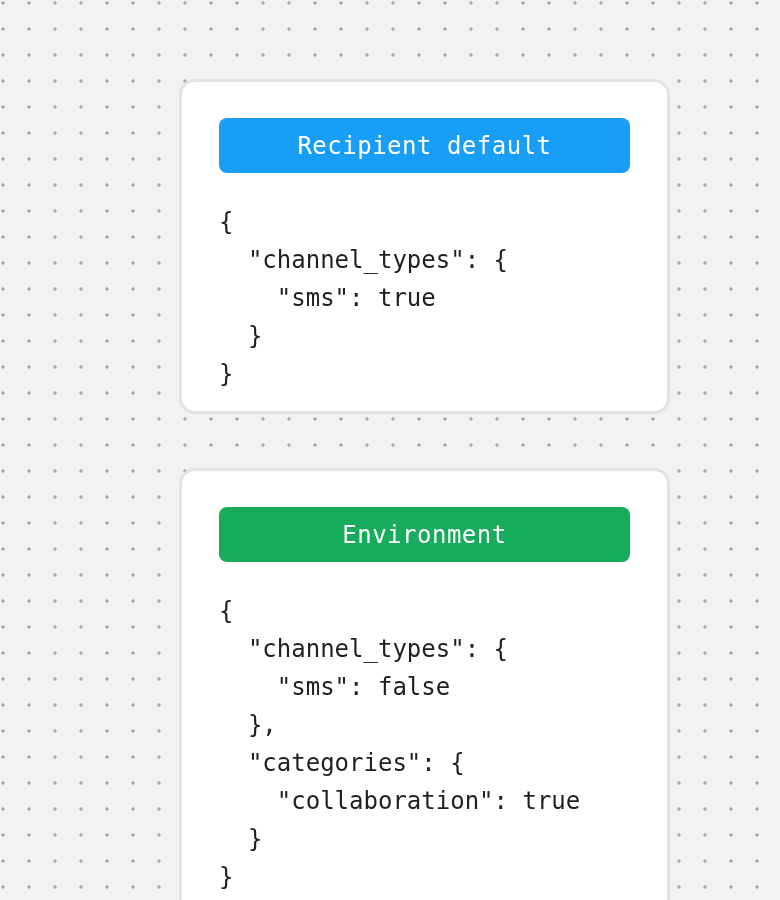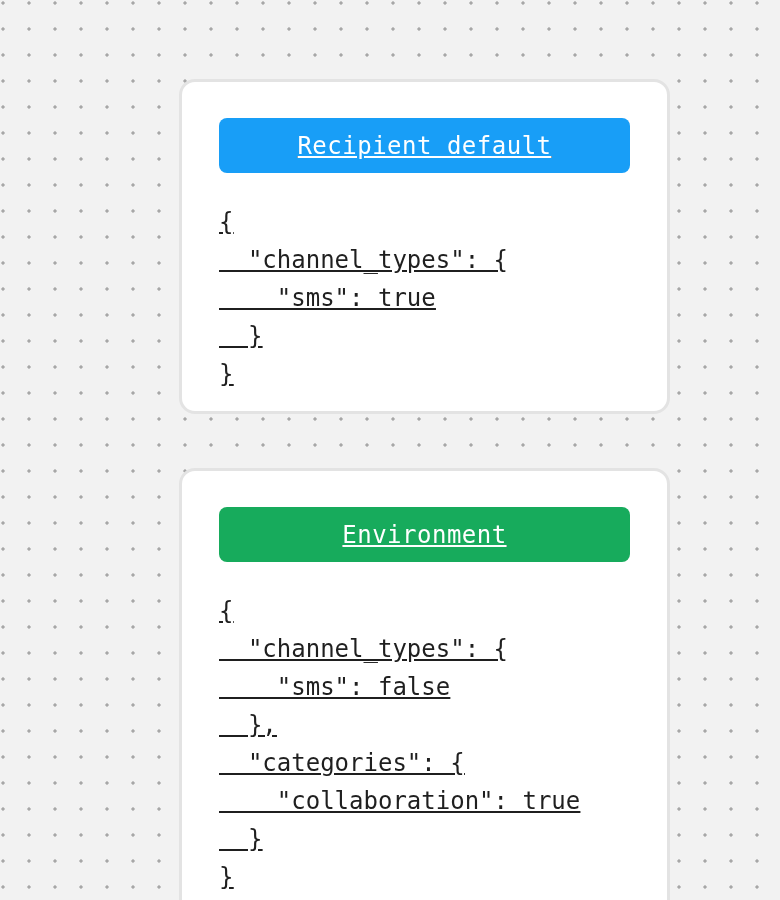--- a/index.html
+++ b/index.html
@@ -1,15 +1,15 @@
 <!DOCTYPE html>
 <html><head>
 <meta charset="utf-8">
 <style>
-  * { margin: 12px; padding: 0; box-sizing: border-box; text-decoration: underline; }
+  * { margin: 12px; padding: 0; box-sizing: border-box; }
   html, body { width: 780px; height: 900px; }
   body {
     position: relative;
     overflow: hidden;
     font-family: "DejaVu Sans Mono", monospace;
     background-color: var(--bg-color, #f2f2f2);
     background-image: radial-gradient(circle, var(--dot-color, #a7a7a7) 1.5px, transparent 1.7px);
     background-size: 26px 26px;
     background-position: 4px 4px;
   }

